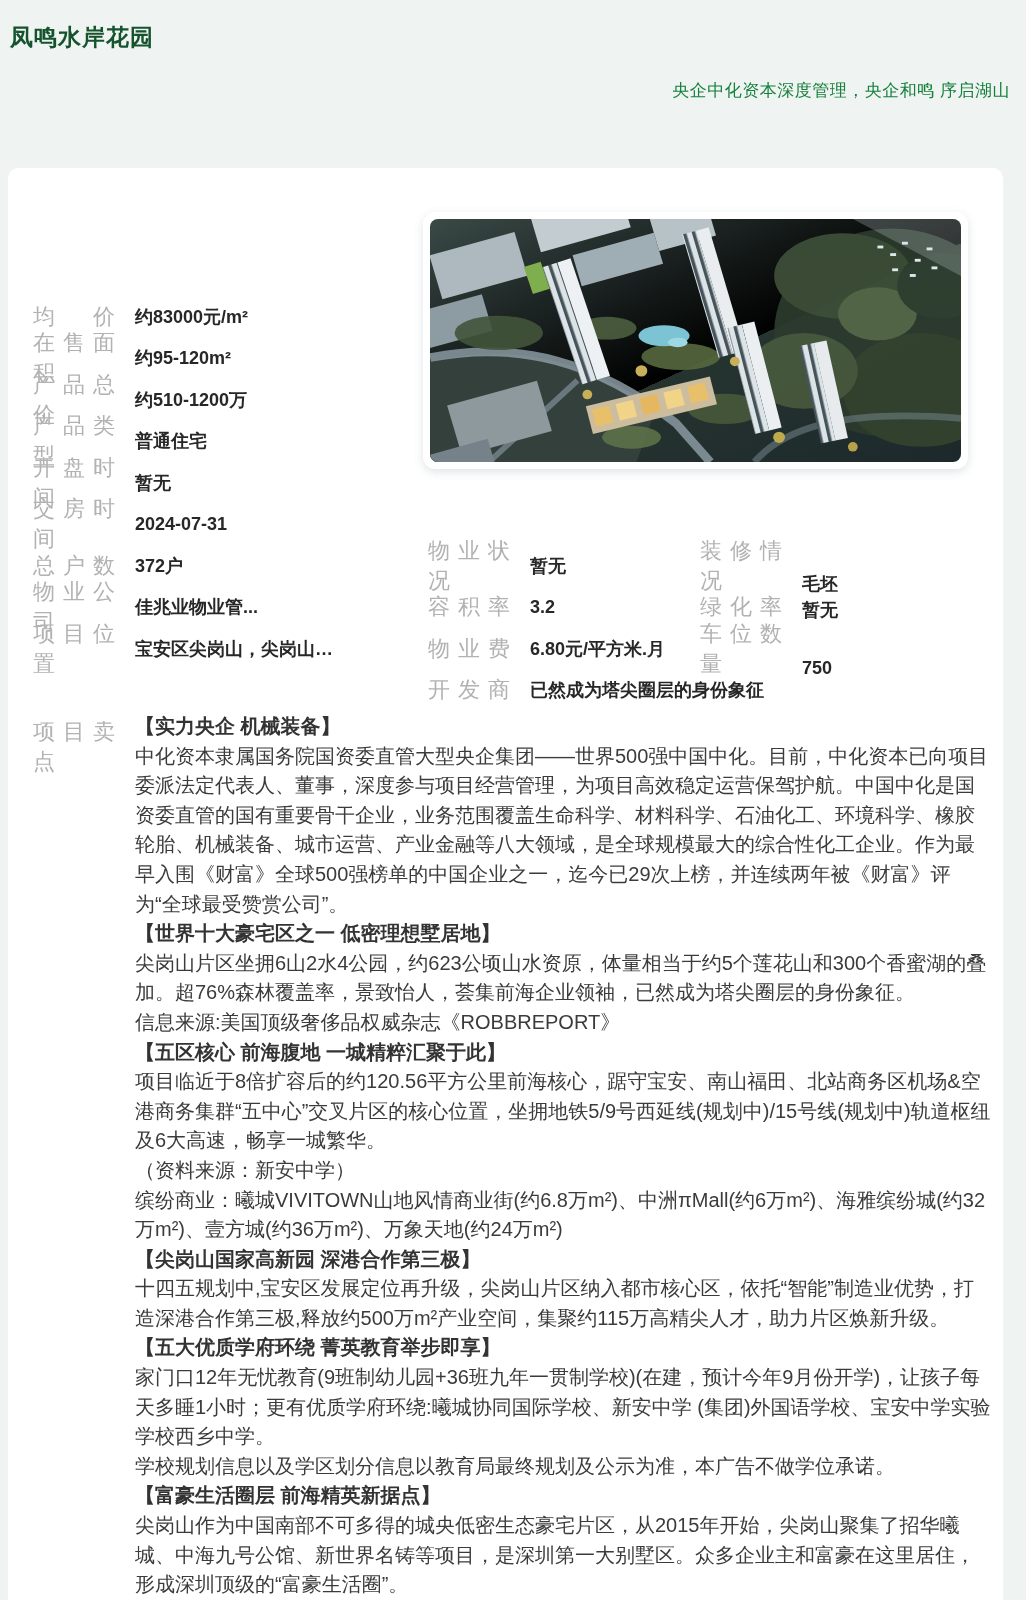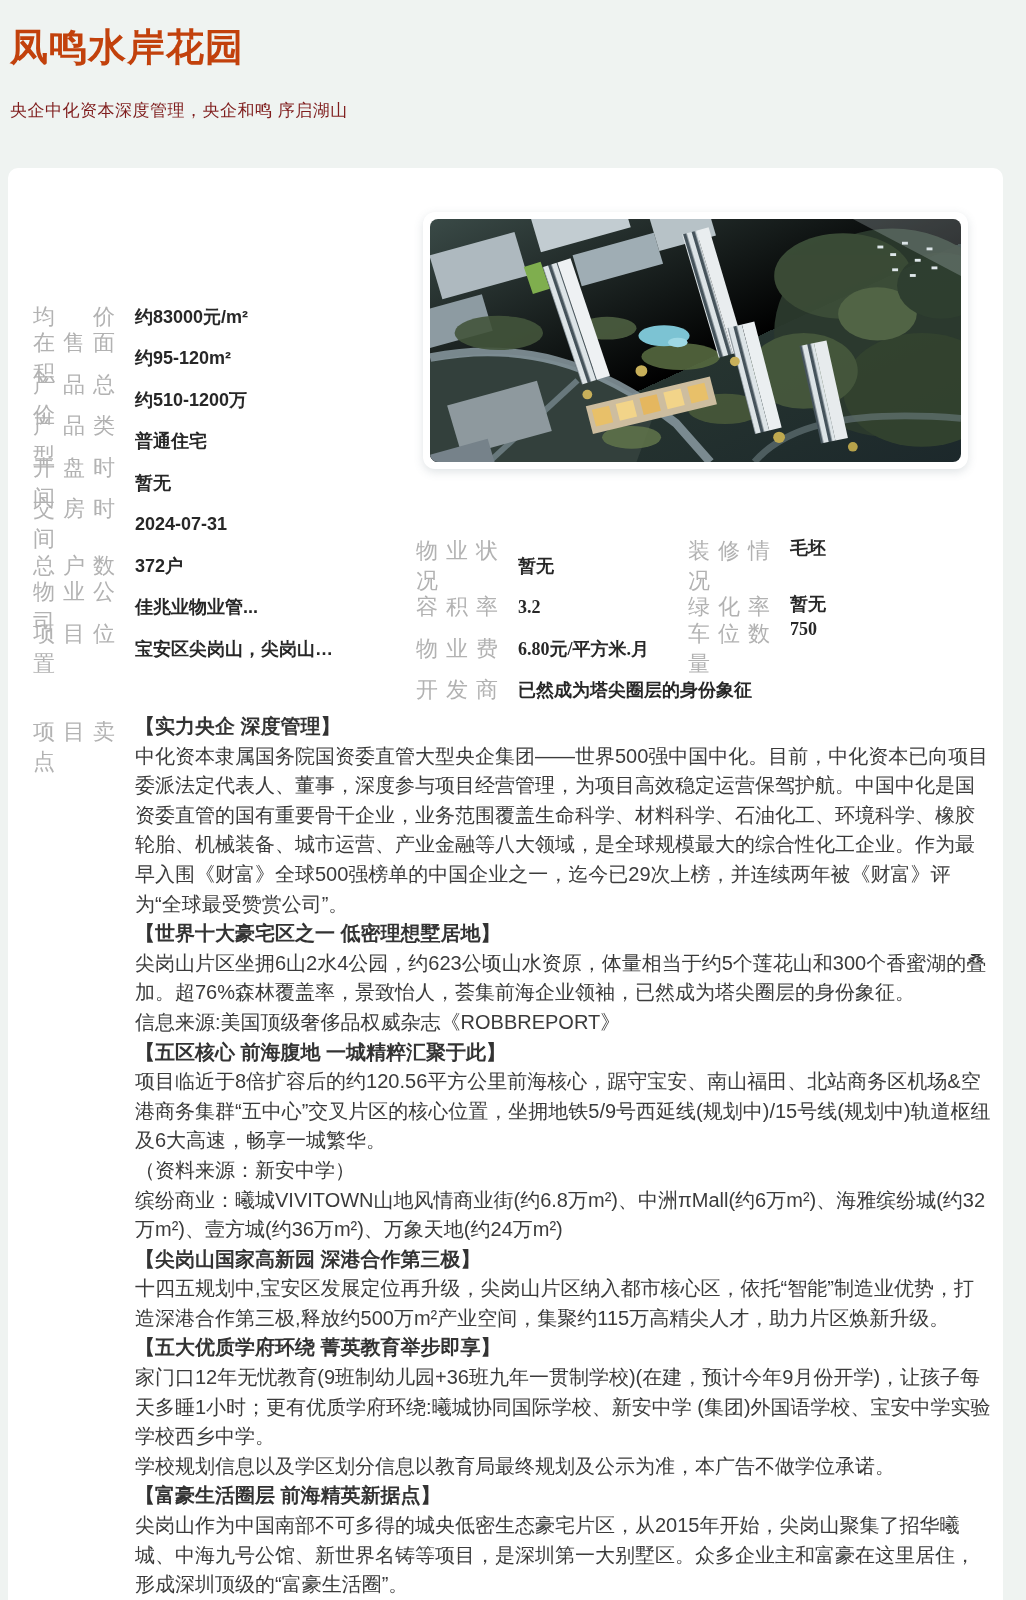--- a/index.html
+++ b/index.html
@@ -4,22 +4,22 @@
 <style>
   * { margin:0; padding:0; box-sizing:border-box; }
   html,body { width:1026px; height:1600px; overflow:hidden; }
   body {
     background:#eff3f1;
     font-family:"Liberation Sans","DejaVu Sans",sans-serif;
     position:relative;
     color:#333;
   }
   .header { position:absolute; left:10px; top:22px; width:1000px; }
-  .page-title { font-size:38px; font-weight:bold; color:#c2410c; letter-spacing:1px; }
-  .page-subtitle { margin-top:26px; font-size:17px; color:#7f1d1d; letter-spacing:0.5px; }
+  .page-title { font-size:23px; font-weight:bold; color:#14532d; letter-spacing:1px; }
+  .page-subtitle { margin-top:26px; font-size:17px; color:#15803d; letter-spacing:0.5px;text-align:right; }
 
   .card {
     position:absolute; left:8px; top:168px; width:995px; height:1560px;
     background:#ffffff; border-radius:10px;
   }
   .card-heading {
     position:absolute; left:25px; top:22px;
     font-size:46px; color:#c4a364; letter-spacing:3px; font-weight:500;
   }
 
@@ -32,23 +32,23 @@
   }
   .val { margin-left:20px; font-size:18px; color:#272727; font-weight:600; white-space:nowrap; }
 
   .hero {
     position:absolute; left:415px; top:44px; width:545px; height:257px;
     background:#ffffff; border-radius:12px; padding:7px;
     box-shadow:0 3px 10px rgba(80,100,110,0.18);
   }
   .hero svg { width:100%; height:100%; border-radius:8px; display:block; }
 
-  .info-right { position:absolute; left:408px; top:377px; width:570px;font-family:Liberation Serif, serif; }
+  .info-right { position:absolute; left:420px; top:377px; width:570px; }
   .cell-1 { display:flex; align-items:center; width:272px; flex:0 0 272px; }
-  .cell-2 { display:flex; align-items:flex-start; }
+  .cell-2 { display:flex; align-items:flex-end; }
 
   .selling { position:absolute; left:25px; top:544px; width:965px; }
   .selling .lbl { position:absolute; left:0; top:5px; }
   .selling-text { margin-left:102px; width:858px; font-size:20px; line-height:29.6px; color:#3b3b3b; }
   .selling-text p { margin:0; }
   .selling-text p.sec { font-weight:600; color:#333; }
 </style>
 </head>
 <body>
 
@@ -231,21 +231,21 @@
     </div>
     <div class="row">
       <span class="lbl">开发商</span>
       <span class="val">已然成为塔尖圈层的身份象征</span>
     </div>
   </div>
 
   <div class="selling">
     <span class="lbl">项目卖点</span>
     <div class="selling-text">
-      <p class="sec">【实力央企 深度管理】</p>
+      <p class="sec">【实力央企 机械装备】</p>
       <p>中化资本隶属国务院国资委直管大型央企集团——世界500强中国中化。目前，中化资本已向项目委派法定代表人、董事，深度参与项目经营管理，为项目高效稳定运营保驾护航。中国中化是国资委直管的国有重要骨干企业，业务范围覆盖生命科学、材料科学、石油化工、环境科学、橡胶轮胎、机械装备、城市运营、产业金融等八大领域，是全球规模最大的综合性化工企业。作为最早入围《财富》全球500强榜单的中国企业之一，迄今已29次上榜，并连续两年被《财富》评为“全球最受赞赏公司”。</p>
       <p class="sec">【世界十大豪宅区之一 低密理想墅居地】</p>
       <p>尖岗山片区坐拥6山2水4公园，约623公顷山水资原，体量相当于约5个莲花山和300个香蜜湖的叠加。超76%森林覆盖率，景致怡人，荟集前海企业领袖，已然成为塔尖圈层的身份象征。</p>
       <p>信息来源:美国顶级奢侈品权威杂志《ROBBREPORT》</p>
       <p class="sec">【五区核心 前海腹地 一城精粹汇聚于此】</p>
       <p>项目临近于8倍扩容后的约120.56平方公里前海核心，踞守宝安、南山福田、北站商务区机场&amp;空港商务集群“五中心”交叉片区的核心位置，坐拥地铁5/9号西延线(规划中)/15号线(规划中)轨道枢纽及6大高速，畅享一城繁华。</p>
       <p>（资料来源：新安中学）</p>
       <p>缤纷商业：曦城VIVITOWN山地风情商业街(约6.8万m²)、中洲πMall(约6万m²)、海雅缤纷城(约32万m²)、壹方城(约36万m²)、万象天地(约24万m²)</p>
       <p class="sec">【尖岗山国家高新园 深港合作第三极】</p>
       <p>十四五规划中,宝安区发展定位再升级，尖岗山片区纳入都市核心区，依托“智能”制造业优势，打造深港合作第三极,释放约500万m²产业空间，集聚约115万高精尖人才，助力片区焕新升级。</p>

